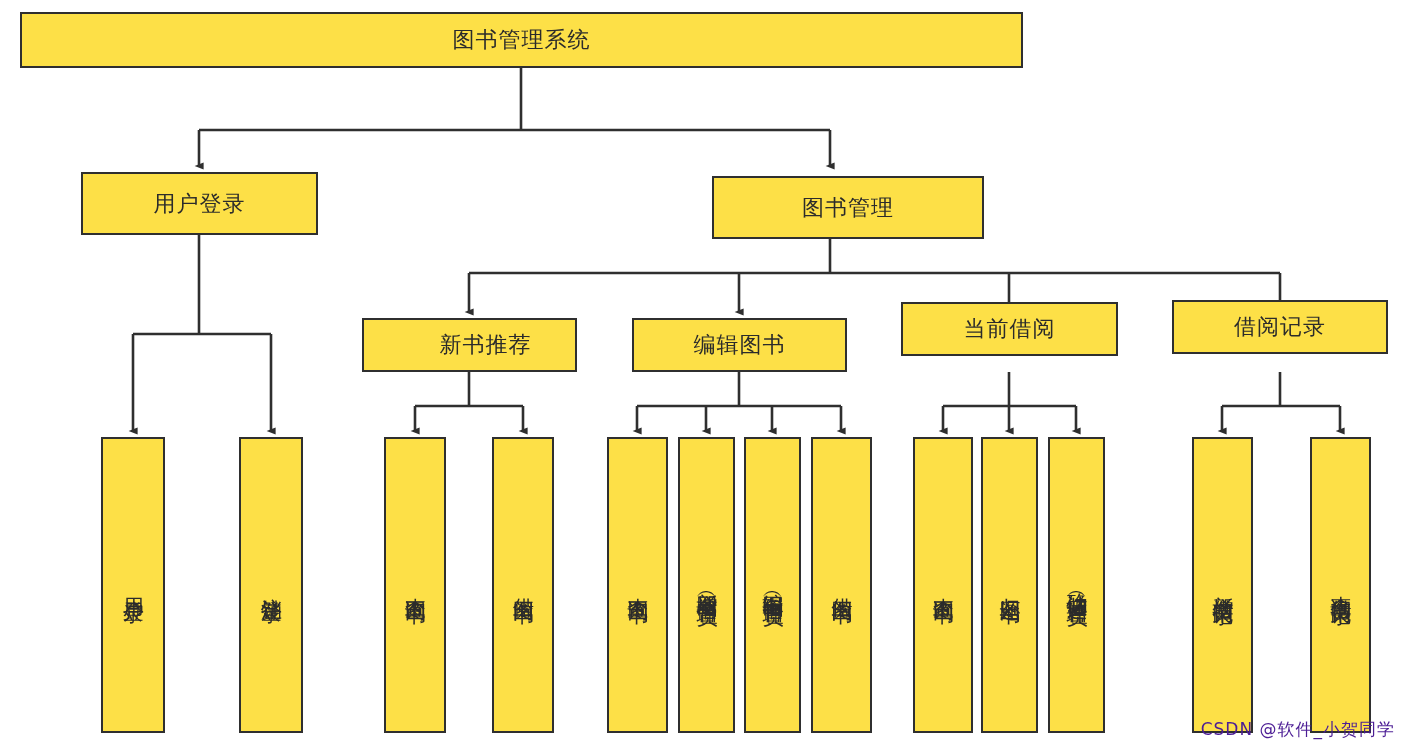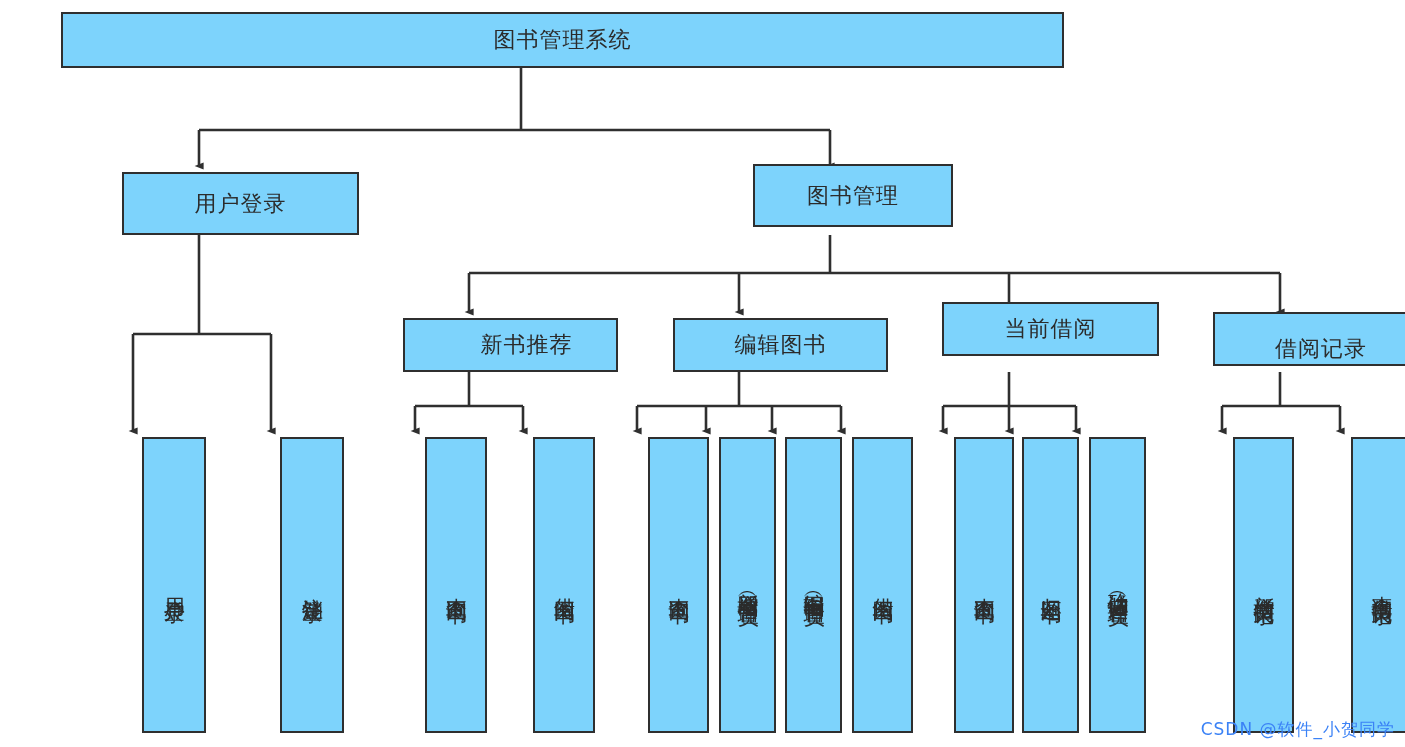--- a/index.html
+++ b/index.html
@@ -8,27 +8,26 @@
     background:#ffffff;
     font-family:"DejaVu Sans","Liberation Sans",sans-serif;
     overflow:hidden;
   }
   #stage{position:relative;width:1405px;height:747px;}
   svg#wires{position:absolute;left:0;top:0;width:1405px;height:747px;}
 
   .node{
     position:absolute;
     box-sizing:border-box;
-    background:#7dd3fc;
+    background:#fde047;
     border:2.5px solid #2f2f2f;
     display:flex;
     align-items:center;
     justify-content:center;
     color:#2b2b2b;
-    margin-left:41px;
   }
   .node.h{
     font-size:22px;
     letter-spacing:1px;
   }
   .node.v{
     font-size:21px;
     writing-mode:vertical-rl;
     text-orientation:upright;
     letter-spacing:2px;
@@ -39,21 +38,21 @@
   }
   .node.v .txt{
     writing-mode:vertical-rl;
     text-orientation:upright;
     display:block;
   }
   .watermark{
     position:absolute;
     right:10px;bottom:6px;
     font-size:17px;
-    color:#3b82f6;
+    color:#4c1d95;
     letter-spacing:1px;
     white-space:nowrap;
     pointer-events:none;
   }
 </style>
 </head>
 <body>
 
 <div id="stage">
 
@@ -107,34 +106,34 @@
     </g>
   </svg>
 
   <div class="node h" style="left:20px;top:12px;width:1003px;height:56px;">
     <span>图书管理系统</span>
   </div>
 
   <div class="node h" style="left:81px;top:172px;width:237px;height:63px;">
     <span>用户登录</span>
   </div>
-  <div class="node h" style="left:712px;top:164px;width:200px;height:63px;">
+  <div class="node h" style="left:712px;top:176px;width:272px;height:63px;">
     <span>图书管理</span>
   </div>
 
   <div class="node h" style="left:362px;top:318px;width:215px;height:54px;padding-left:32px;">
     <span>新书推荐</span>
   </div>
   <div class="node h" style="left:632px;top:318px;width:215px;height:54px;">
     <span>编辑图书</span>
   </div>
   <div class="node h" style="left:901px;top:302px;width:217px;height:54px;">
     <span>当前借阅</span>
   </div>
-  <div class="node h" style="left:1172px;top:312px;width:216px;height:54px;align-items:flex-end;">
+  <div class="node h" style="left:1172px;top:300px;width:216px;height:54px;">
     <span>借阅记录</span>
   </div>
 
   <div class="node v" style="left:101px;top:437px;width:64px;height:296px;">
     <span class="txt">用户登录</span>
   </div>
   <div class="node v" style="left:239px;top:437px;width:64px;height:296px;">
     <span class="txt">注销登录</span>
   </div>
 

